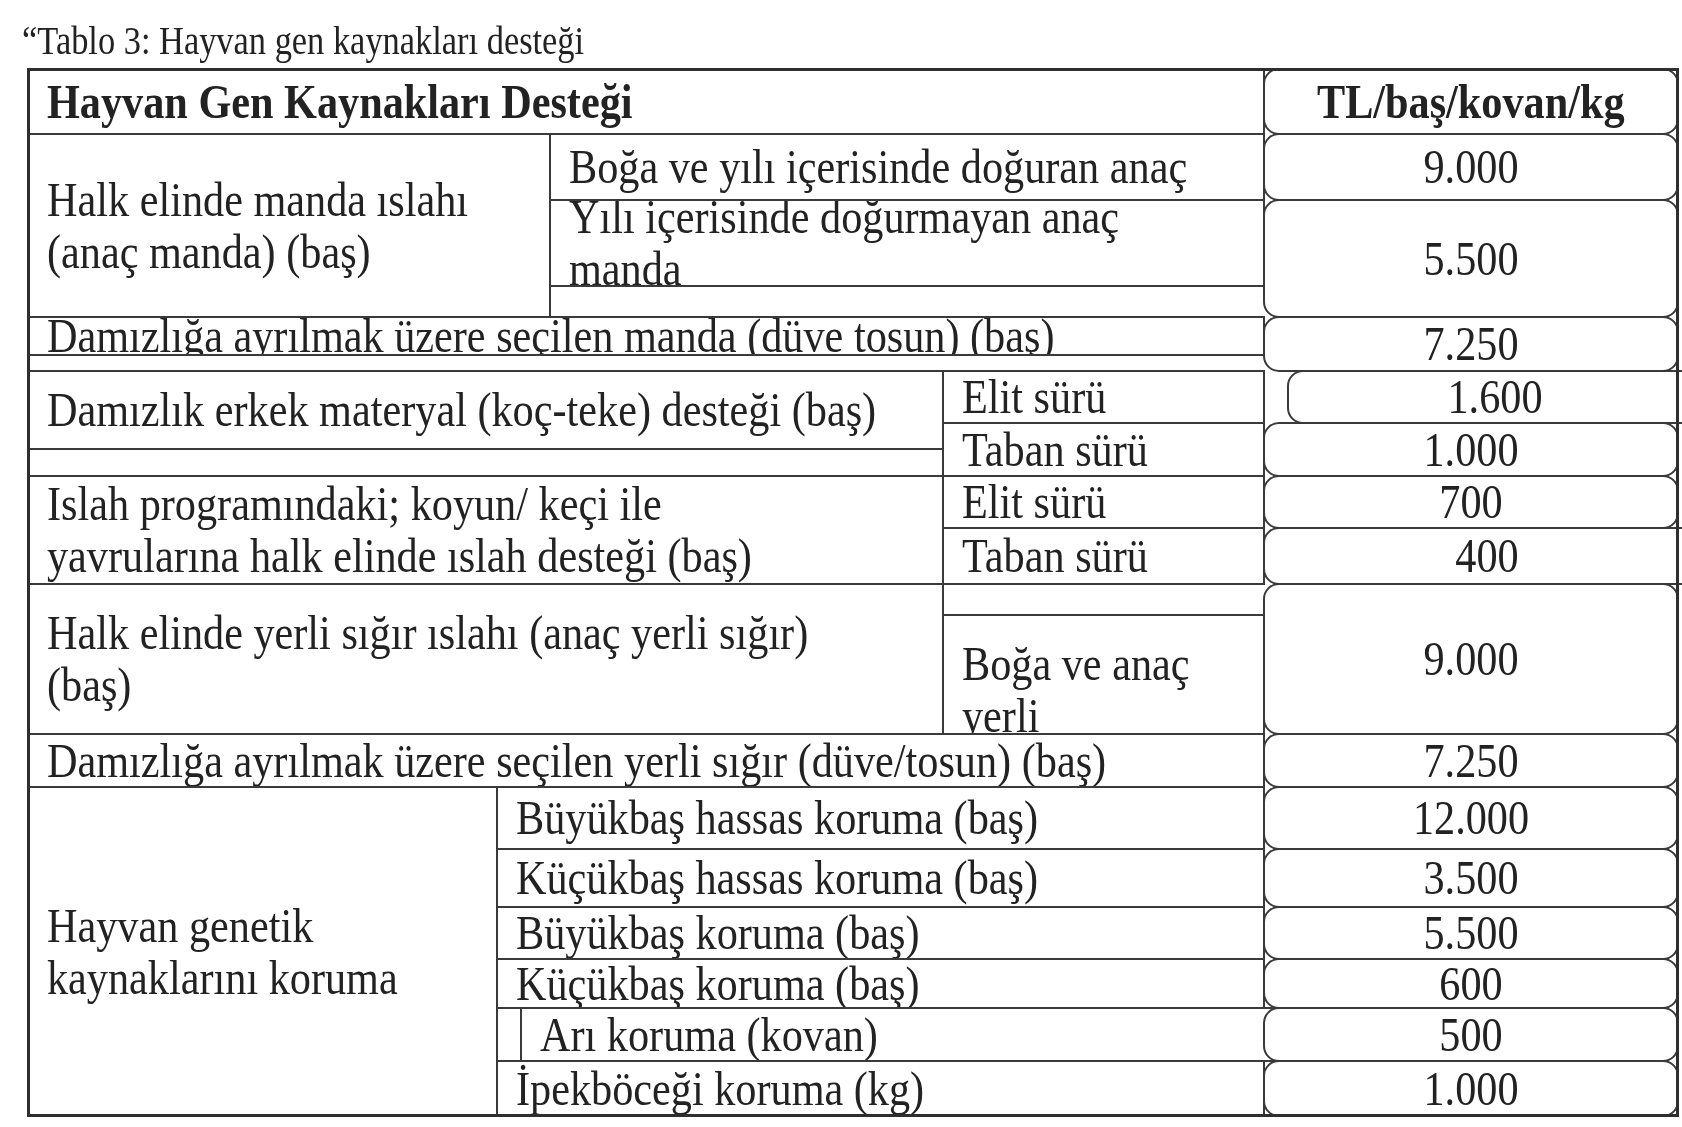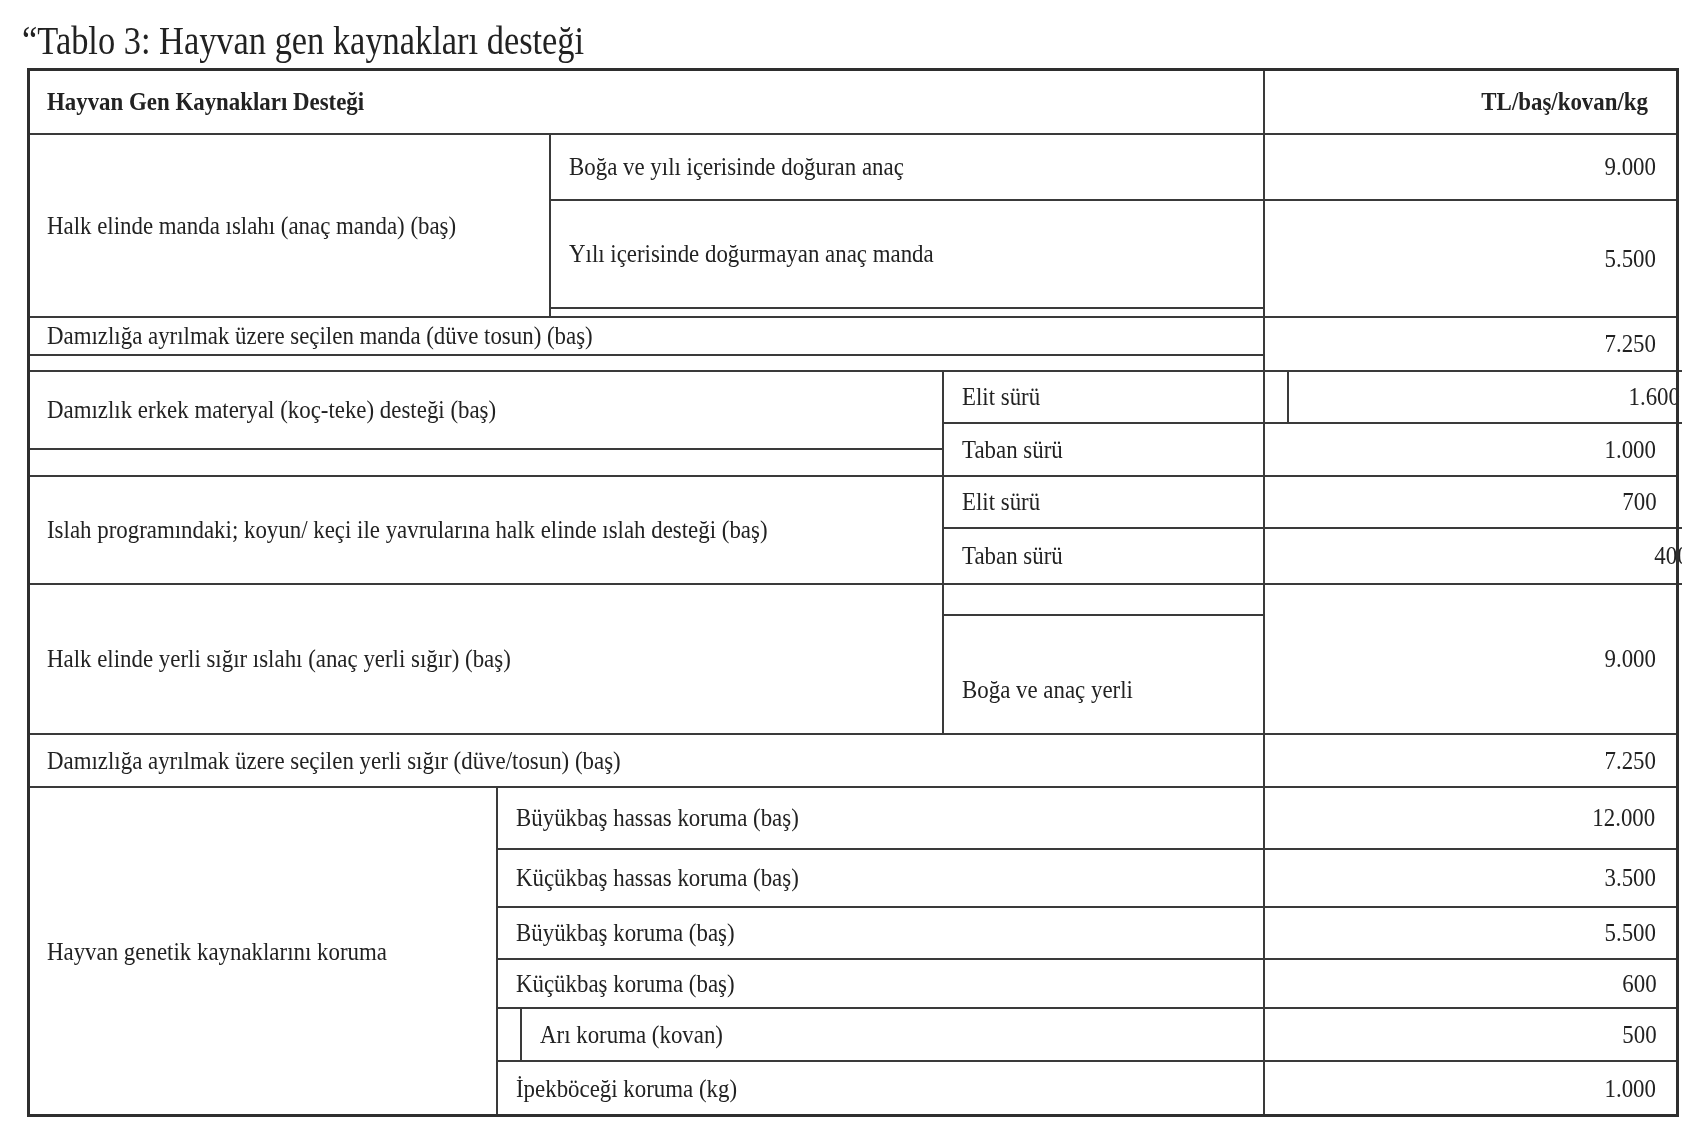--- a/index.html
+++ b/index.html
@@ -6,26 +6,26 @@
   body {
     width:1682px; height:1127px; background:#ffffff; position:relative; overflow:hidden;
     font-family:"Liberation Serif","DejaVu Serif",serif; color:#1a1a1a;
   }
   .caption {
     position:absolute; left:22px; top:18px; font-size:40px; line-height:46px; color:#222;
     transform:scaleX(0.86); transform-origin:left top; white-space:nowrap;
   }
   .cell {
     position:absolute; box-sizing:border-box; border:2px solid #3a3a3a;
-    display:flex; align-items:center; padding:0 18px; font-size:26px; line-height:52px;
+    display:flex; align-items:center; padding:0 18px; font-size:48px; line-height:52px;
     color:#222; overflow:hidden; background:#fff;
   }
   .cell .t { display:block; transform:scaleX(0.88); transform-origin:left center; white-space:nowrap; }
   .cell.wrap .t { white-space:normal; width:113%; }
-  .cell.center { justify-content:flex-end; }
+  .cell.center { justify-content:center;border-radius:16px; }
   .cell.center .t { transform-origin:center center; }
   .cell.bold { font-weight:bold; }
   .outer {
     position:absolute; left:27px; top:68px; width:1652px; height:1049px;
     border:3px solid #2e2e2e; box-sizing:border-box; pointer-events:none;
   }
 </style>
 </head>
 <body>
 
@@ -42,21 +42,21 @@
 
   <div class="cell wrap" style="left:27px;top:133px;width:524px;height:185px;">
     <span class="t">Halk elinde manda ıslahı (anaç manda) (baş)</span>
   </div>
   <div class="cell" style="left:549px;top:133px;width:716px;height:68px;">
     <span class="t">Boğa ve yılı içerisinde doğuran anaç</span>
   </div>
   <div class="cell center" style="left:1263px;top:133px;width:416px;height:68px;">
     <span class="t">9.000</span>
   </div>
-  <div class="cell wrap" style="left:549px;top:199px;width:716px;height:110px;">
+  <div class="cell wrap" style="left:549px;top:199px;width:716px;height:88px;">
     <span class="t">Yılı içerisinde doğurmayan anaç manda</span>
   </div>
   <div class="cell center" style="left:1263px;top:199px;width:416px;height:119px;">
     <span class="t">5.500</span>
   </div>
 
   <div class="cell" style="left:27px;top:316px;width:1238px;height:40px;text-align:center;">
     <span class="t">Damızlığa ayrılmak üzere seçilen manda  (düve tosun) (baş)</span>
   </div>
   <div class="cell center" style="left:1263px;top:316px;width:416px;height:56px;">

